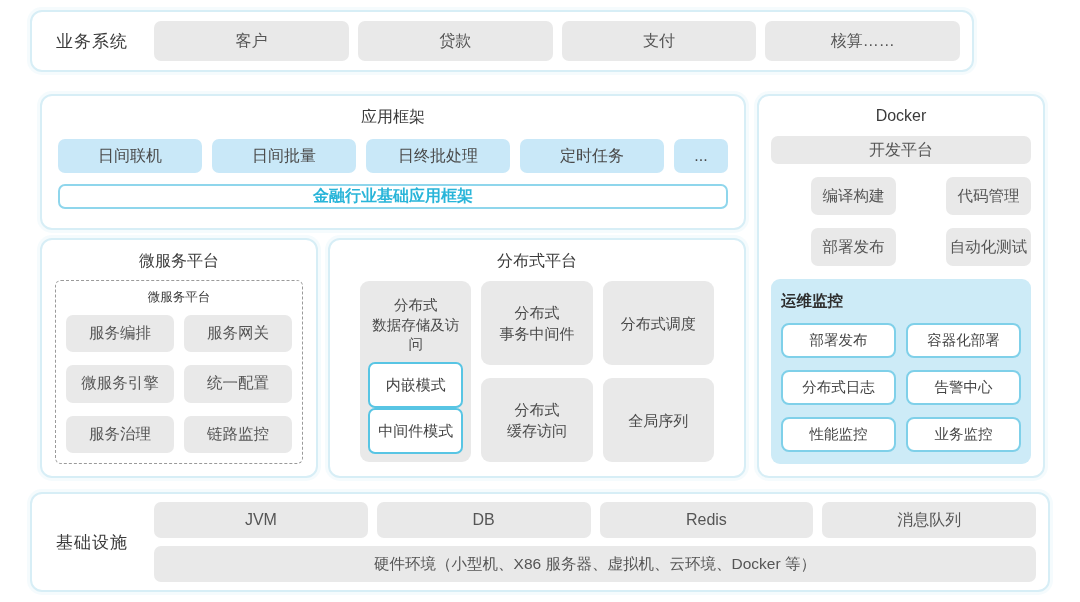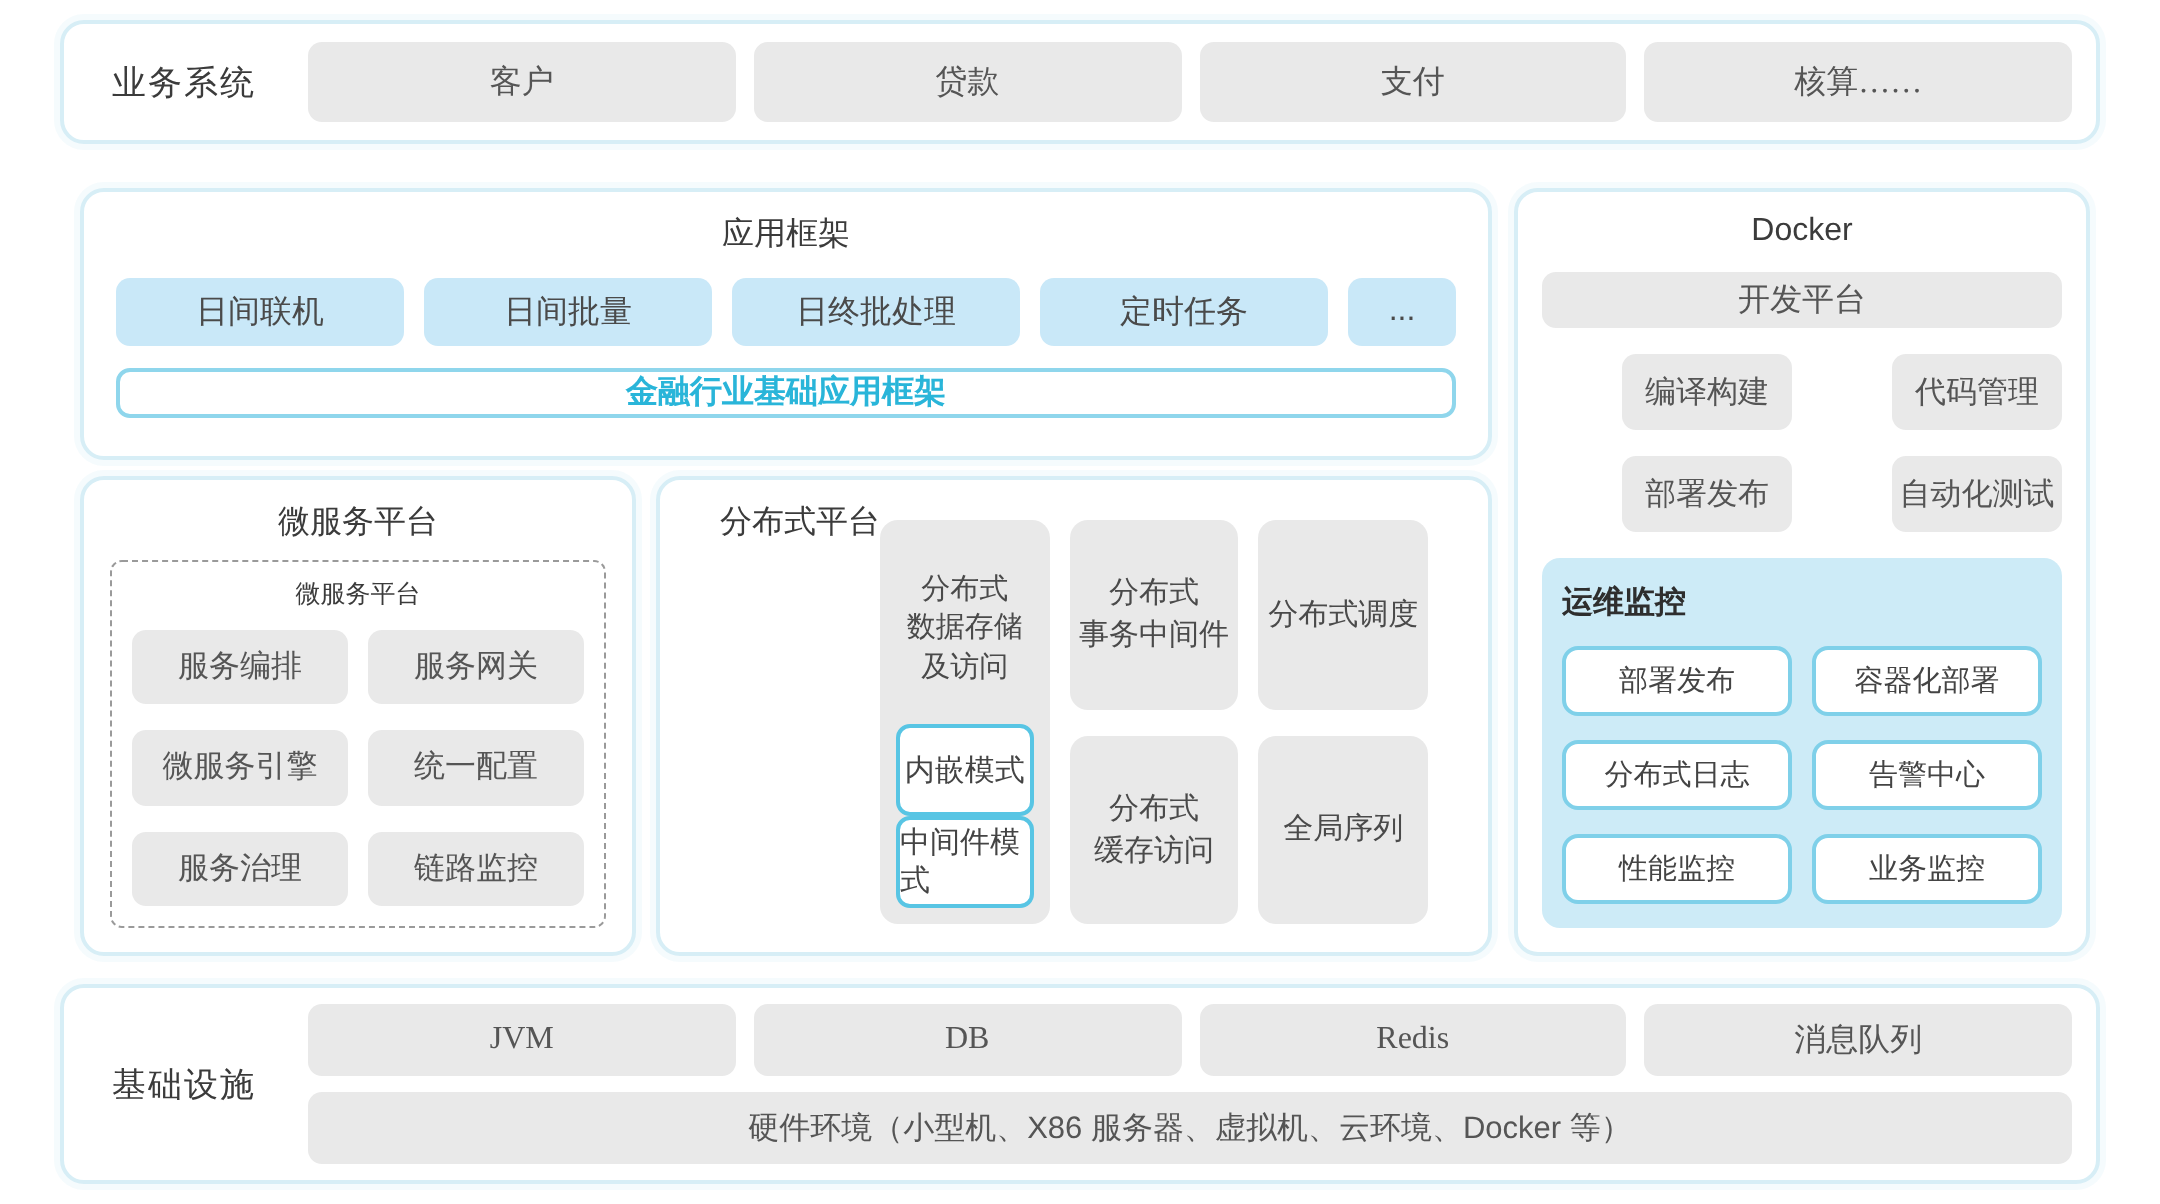--- a/index.html
+++ b/index.html
@@ -8,24 +8,24 @@
 
   .box { position:absolute; background:#fff; border:2px solid #d7eef6; border-radius:12px;
          box-sizing:border-box; box-shadow:0 0 0 3px rgba(214,238,246,0.25); }
 
   .sec-title { text-align:center; font-size:16px; color:#3b3b3b; }
 
   .chip { display:flex; align-items:center; justify-content:center; border-radius:7px;
           font-size:16px; color:#555; box-sizing:border-box; }
   .chip.gray { background:#e9e9e9; }
   .chip.blue { background:#c9e8f8; color:#4a4a4a; }
-  .grow { flex:1;font-family:Liberation Serif, serif; }
+  .grow { flex:1; }
 
   
-  #sec-business { left:30px; top:10px; width:1020px; height:62px;
+  #sec-business { left:30px; top:10px; width:944px; height:62px;
                   display:flex; align-items:center; padding:0 12px; gap:14px; }
   .side-label { width:96px; text-align:center; font-size:17px; color:#3b3b3b; letter-spacing:1px; }
   .chip-row { flex:1; display:flex; gap:9px; }
   #sec-business .chip { height:40px; }
 
   
   #sec-appframework { left:40px; top:94px; width:706px; height:136px;
                       padding:11px 16px 25px; display:flex; flex-direction:column; }
   #sec-appframework .sec-title { margin-bottom:11px; }
   .af-chips { display:flex; gap:10px; margin-bottom:11px; }
@@ -52,21 +52,21 @@
   #sec-micro { left:40px; top:238px; width:278px; height:240px;
                padding:11px 13px 12px; display:flex; flex-direction:column; }
   .micro-inner { flex:1; border:1px dashed #9a9a9a; border-radius:6px; margin-top:8px;
                  padding:5px 10px 10px; display:flex; flex-direction:column; }
   .micro-inner-title { text-align:center; font-size:12.5px; color:#3b3b3b; margin:3px 0 9px; }
   .micro-grid { display:grid; grid-template-columns:1fr 1fr; gap:13px 10px; flex:1; }
   .micro-grid .chip { font-size:15.5px; }
 
   
   #sec-dist { left:328px; top:238px; width:418px; height:240px;
-              padding:11px 30px 14px; display:flex; flex-direction:row; }
+              padding:11px 30px 14px; display:flex; flex-direction:column; }
   .dist-grid { flex:1; display:grid; grid-template-columns:1fr 1fr 1fr;
                grid-template-rows:1fr 1fr; gap:13px 10px; margin-top:9px; }
   .dist-storage { grid-row:1 / span 2; background:#e9e9e9; border-radius:9px; padding:8px;
                   display:flex; flex-direction:column; box-sizing:border-box; }
   .dist-storage-label { flex:1; display:flex; align-items:center; justify-content:center;
                         text-align:center; white-space:pre-line; font-size:14.5px;
                         color:#4a4a4a; line-height:1.35; }
   .mode-box { height:46px; background:#fff; border:2px solid #58c5e4; border-radius:7px;
               display:flex; align-items:center; justify-content:center; font-size:15px;
               color:#444; margin-top:0; box-sizing:border-box; }

